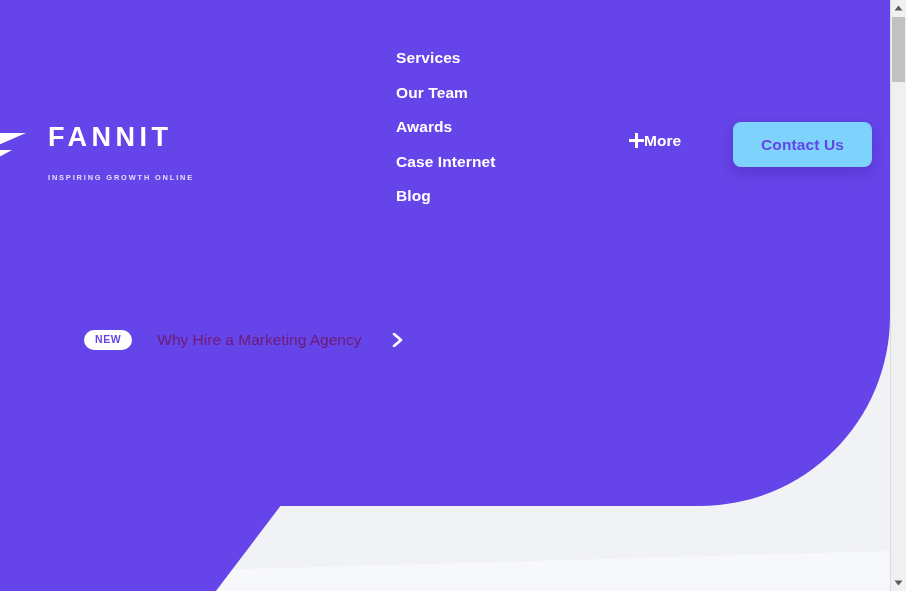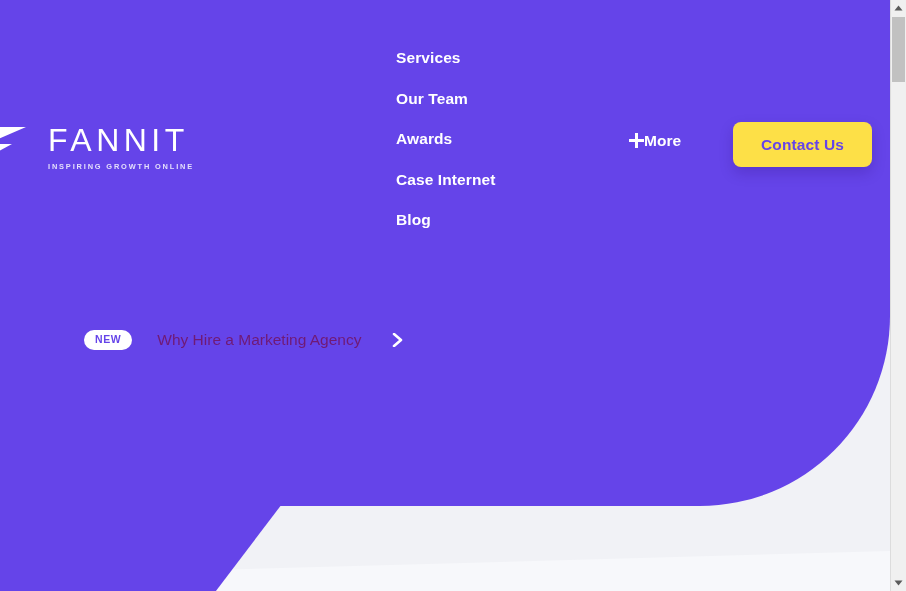--- a/index.html
+++ b/index.html
@@ -88,41 +88,41 @@
   .brand-mark {
     width: 46px;
     height: 42px;
     flex: 0 0 auto;
     overflow: hidden;
   }
   .brand-mark svg { display: block; }
   .brand-text { padding-top: 2px; }
   .brand-name {
     color: #ffffff;
-    font-size: 32px;
-    font-weight: normal;
+    font-size: 27px;
+    font-weight: bold;
     letter-spacing: 4.5px;
     line-height: 1;
   }
   .brand-tagline {
     color: #e4dffb;
     font-size: 7.4px;
     font-weight: bold;
     letter-spacing: 1.85px;
     line-height: 1;
-    margin-top: 7px;
+    margin-top: 23px;
   }
 
   .nav {
     position: absolute;
     left: 396px;
     top: 50px;
     display: flex;
     flex-direction: column;
-    gap: 25px;
+    gap: 19px;
   }
   .nav-item {
     color: #ffffff;
     font-size: 15.5px;
     font-weight: bold;
     line-height: 1;
     letter-spacing: 0.1px;
     cursor: pointer;
     white-space: nowrap;
   }
@@ -147,21 +147,21 @@
     font-weight: bold;
     line-height: 1;
   }
 
   .contact-btn {
     position: absolute;
     left: 733px;
     top: 122px;
     width: 139px;
     height: 45px;
-    background: #fde047;
+    background: #7dd3fc;
     border: none;
     border-radius: 8px;
     color: #6544e9;
     font-family: "Liberation Sans", sans-serif;
     font-size: 15.5px;
     font-weight: bold;
     letter-spacing: 0.1px;
     cursor: pointer;
     box-shadow: 0 6px 14px rgba(40, 10, 110, 0.22);
   }

